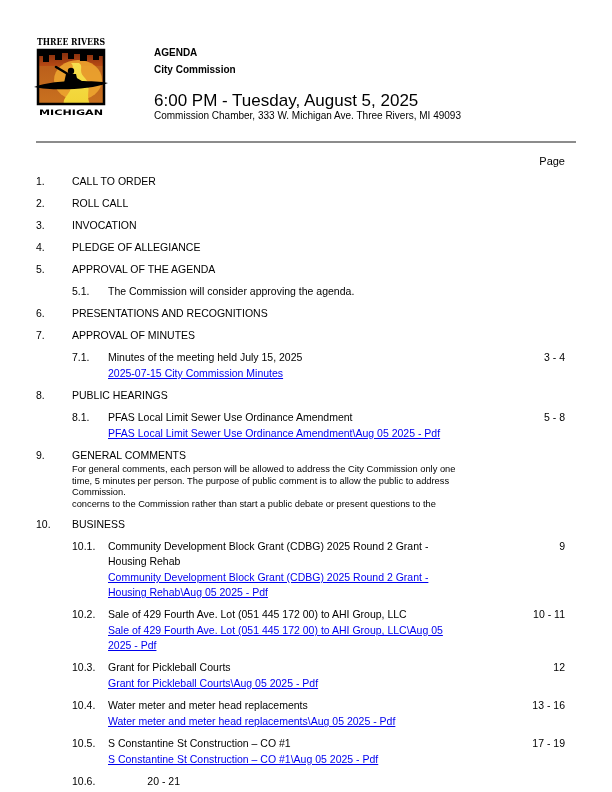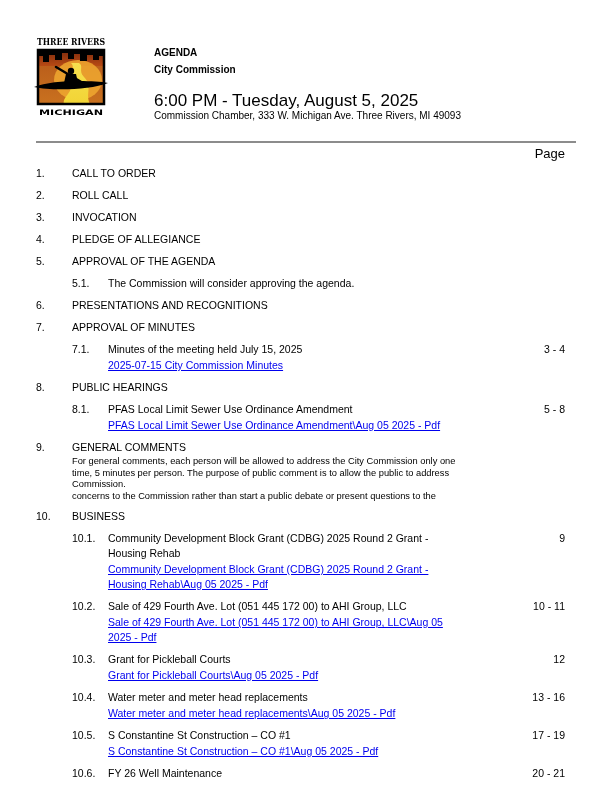--- a/index.html
+++ b/index.html
@@ -8,21 +8,21 @@
 
   
   .header{display:flex;align-items:flex-start;}
   .logo{width:54px;flex-shrink:0;margin-top:1px;}
   .logo svg{overflow:visible;display:block;}
   .header-text{margin-left:64px;padding-top:8px;}
   .title-line1,.title-line2{font-size:10px;line-height:17px;font-weight:bold;}
   .meet-when{font-size:17px;line-height:14px;margin-top:16px;}
   .meet-where{font-size:10px;line-height:14px;margin-top:1px;}
   .rule{height:2px;background:#8c8c8c;margin-top:18px;}
-  .page-label{text-align:right;font-size:13px;line-height:13px;padding-right:11px;margin-top:4px;font-weight:normal;}
+  .page-label{text-align:right;font-size:11px;line-height:13px;padding-right:11px;margin-top:12px;font-weight:normal;}
 
   
   .list{margin-top:6px;}
   .row{display:flex;align-items:flex-start;font-size:10.5px;line-height:15px;margin-bottom:7px;}
   .row.sub{padding-left:36px;}
   .num{width:36px;flex-shrink:0;}
   .content{flex:1;min-width:0;}
   .pg{width:72px;flex-shrink:0;text-align:right;padding-right:11px;}
   .doclink{display:block;color:var(--link,#0000EE);text-decoration:underline;margin-top:1px;cursor:pointer;}
   .desc{font-size:9.3px;line-height:11.5px;margin-top:1px;}
@@ -282,23 +282,17 @@
           </div>
         <a class="doclink" href="#">
             <div>S Constantine St Construction – CO #1\Aug 05 2025 - Pdf</div>
           </a>
 
       </div>
       <div class="pg">17 - 19</div>
     </div>
       <div class="row sub">
       <div class="num">10.6.</div>
-      <div class="content">
-        <div class="title">
-            <div>FY 26 Well Maintenance</div>
-          </div>
-
-      </div>
       <div class="pg">20 - 21</div>
     </div>
     </div>
 
 </div>
 
 </body></html>

